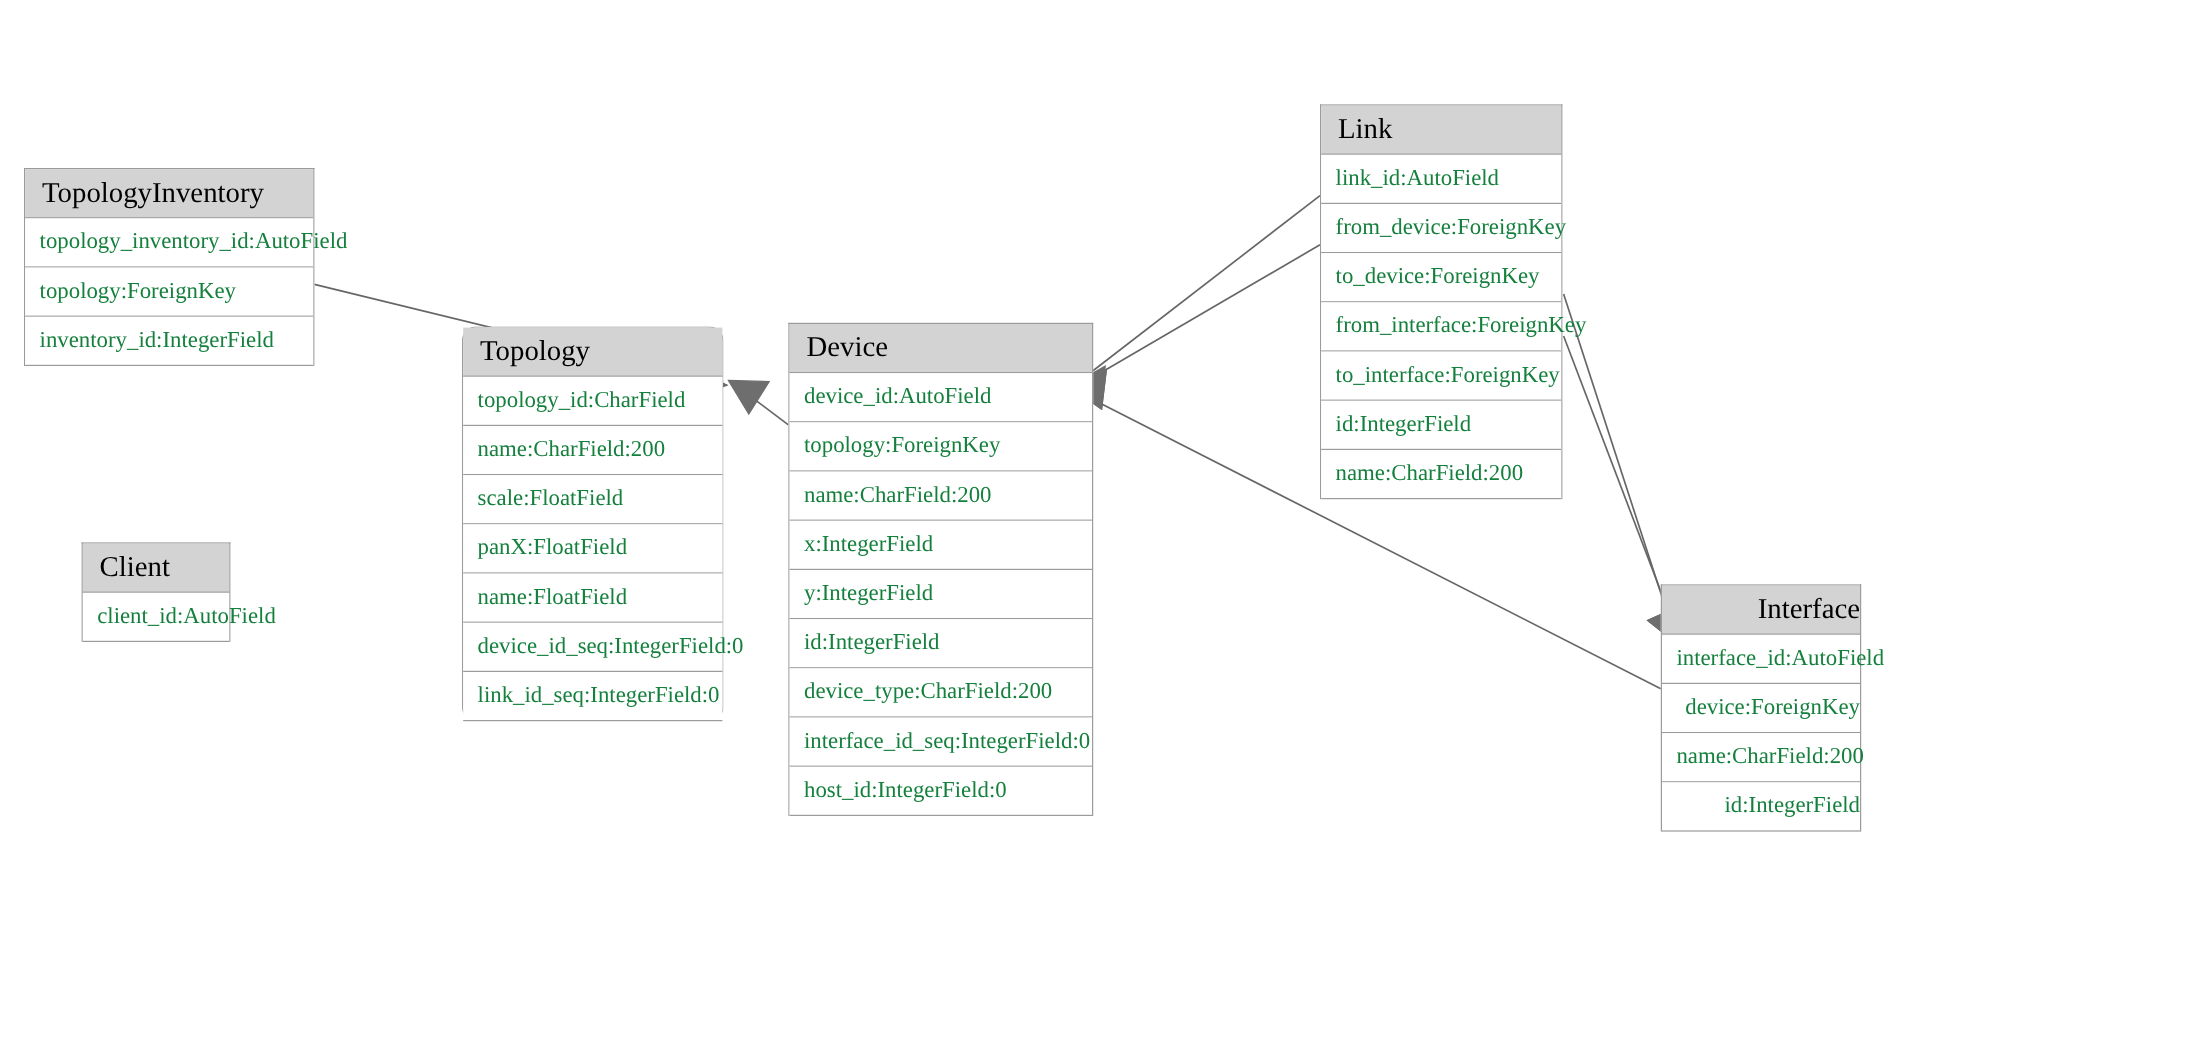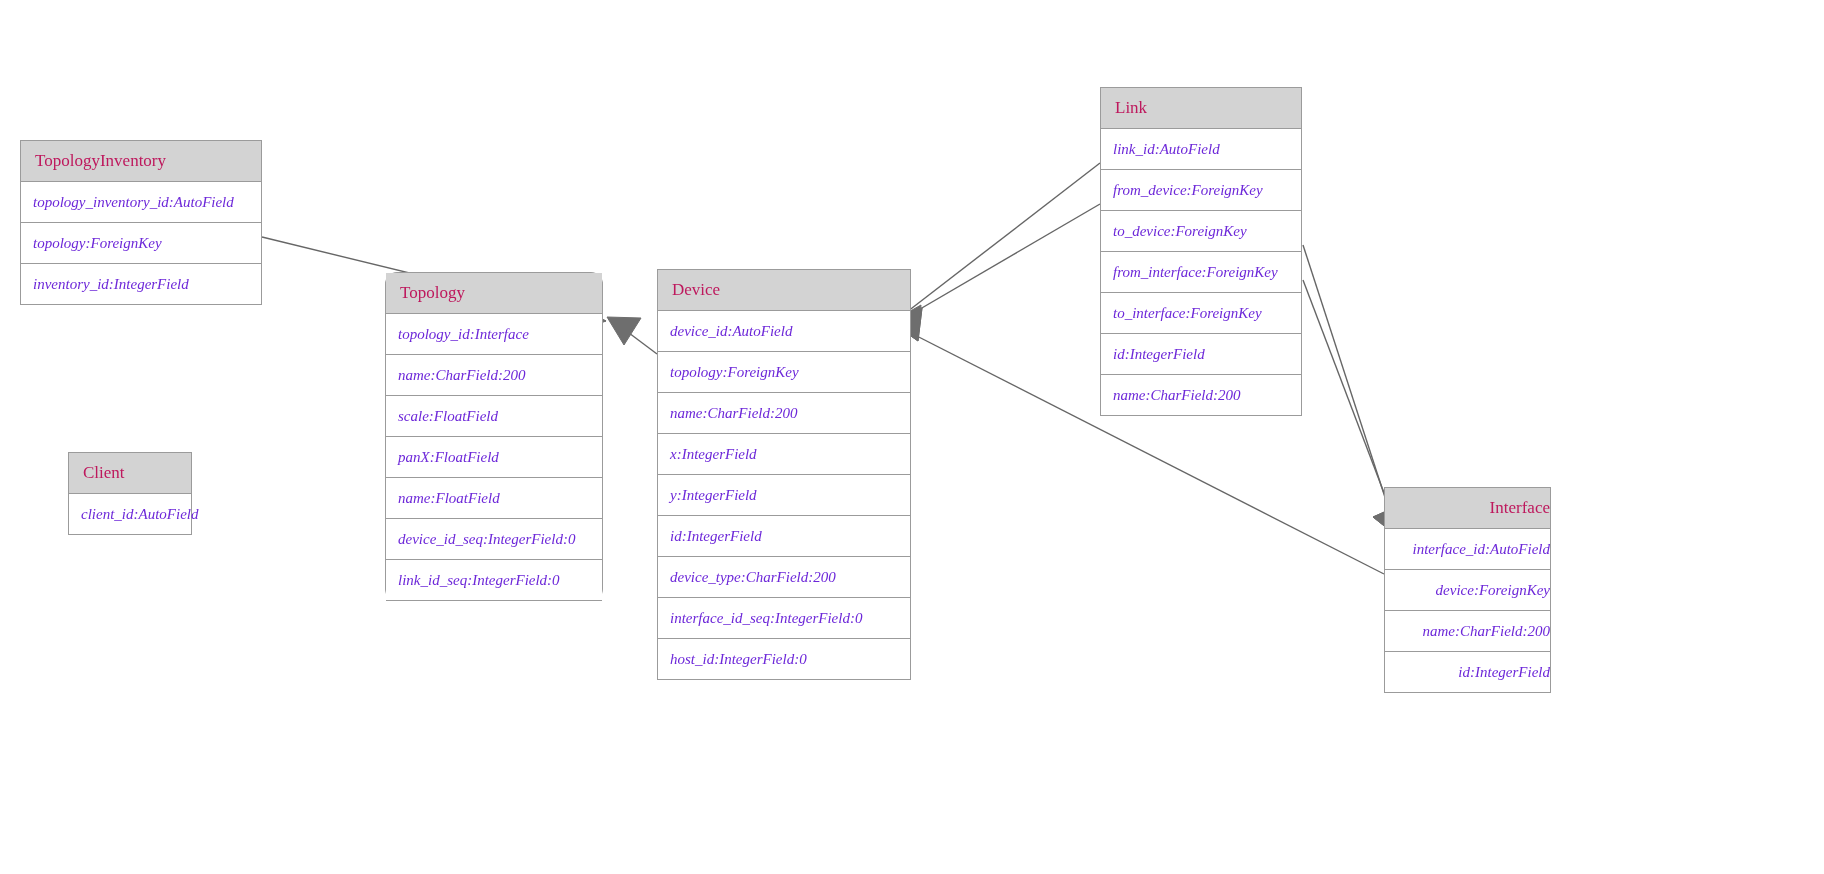--- a/index.html
+++ b/index.html
@@ -31,40 +31,39 @@
     position: absolute;
     box-sizing: border-box;
     background: #ffffff;
     border: 1px solid #9b9b9b;
     border-bottom: none;
   }
   .entity-header {
     box-sizing: border-box;
     background: #d3d3d3;
     border-bottom: 1px solid #9b9b9b;
-    color: #be185d;
-    font-size: 17px;
+    color: #000000;
+    font-size: 24px;
     line-height: 40px;
     height: 41px;
     padding: 0 0 0 14px;
     white-space: nowrap;
     overflow: visible;
   }
   .entity-row {
     box-sizing: border-box;
     border-bottom: 1px solid #9b9b9b;
-    color: #6d28d9;
-    font-size: 15px;
+    color: #15803d;
+    font-size: 19px;
     line-height: 40px;
     height: 41px;
     padding: 0 0 0 12px;
     white-space: nowrap;
     background: #ffffff;
     overflow: visible;
-    font-style: italic;
   }
 </style>
 </head>
 <body>
 
 <div id="canvas">
 
   <svg id="edges" viewBox="0 0 1824 874" width="1824" height="874" xmlns="http://www.w3.org/2000/svg">
     <g id="edge-group">
         <g>
@@ -104,21 +103,21 @@
         <div class="entity-row">topology_inventory_id:AutoField</div>
         <div class="entity-row">topology:ForeignKey</div>
         <div class="entity-row">inventory_id:IntegerField</div>
       </div>
       <div class="entity" style="left: 68px; top: 452px; width: 124px;">
         <div class="entity-header">Client</div>
         <div class="entity-row">client_id:AutoField</div>
       </div>
       <div class="entity" style="left: 385px; top: 272px; width: 218px; border-radius: 12px;">
         <div class="entity-header">Topology</div>
-        <div class="entity-row">topology_id:Interface</div>
+        <div class="entity-row">topology_id:CharField</div>
         <div class="entity-row">name:CharField:200</div>
         <div class="entity-row">scale:FloatField</div>
         <div class="entity-row">panX:FloatField</div>
         <div class="entity-row">name:FloatField</div>
         <div class="entity-row">device_id_seq:IntegerField:0</div>
         <div class="entity-row">link_id_seq:IntegerField:0</div>
       </div>
       <div class="entity" style="left: 657px; top: 269px; width: 254px;">
         <div class="entity-header">Device</div>
         <div class="entity-row">device_id:AutoField</div>

